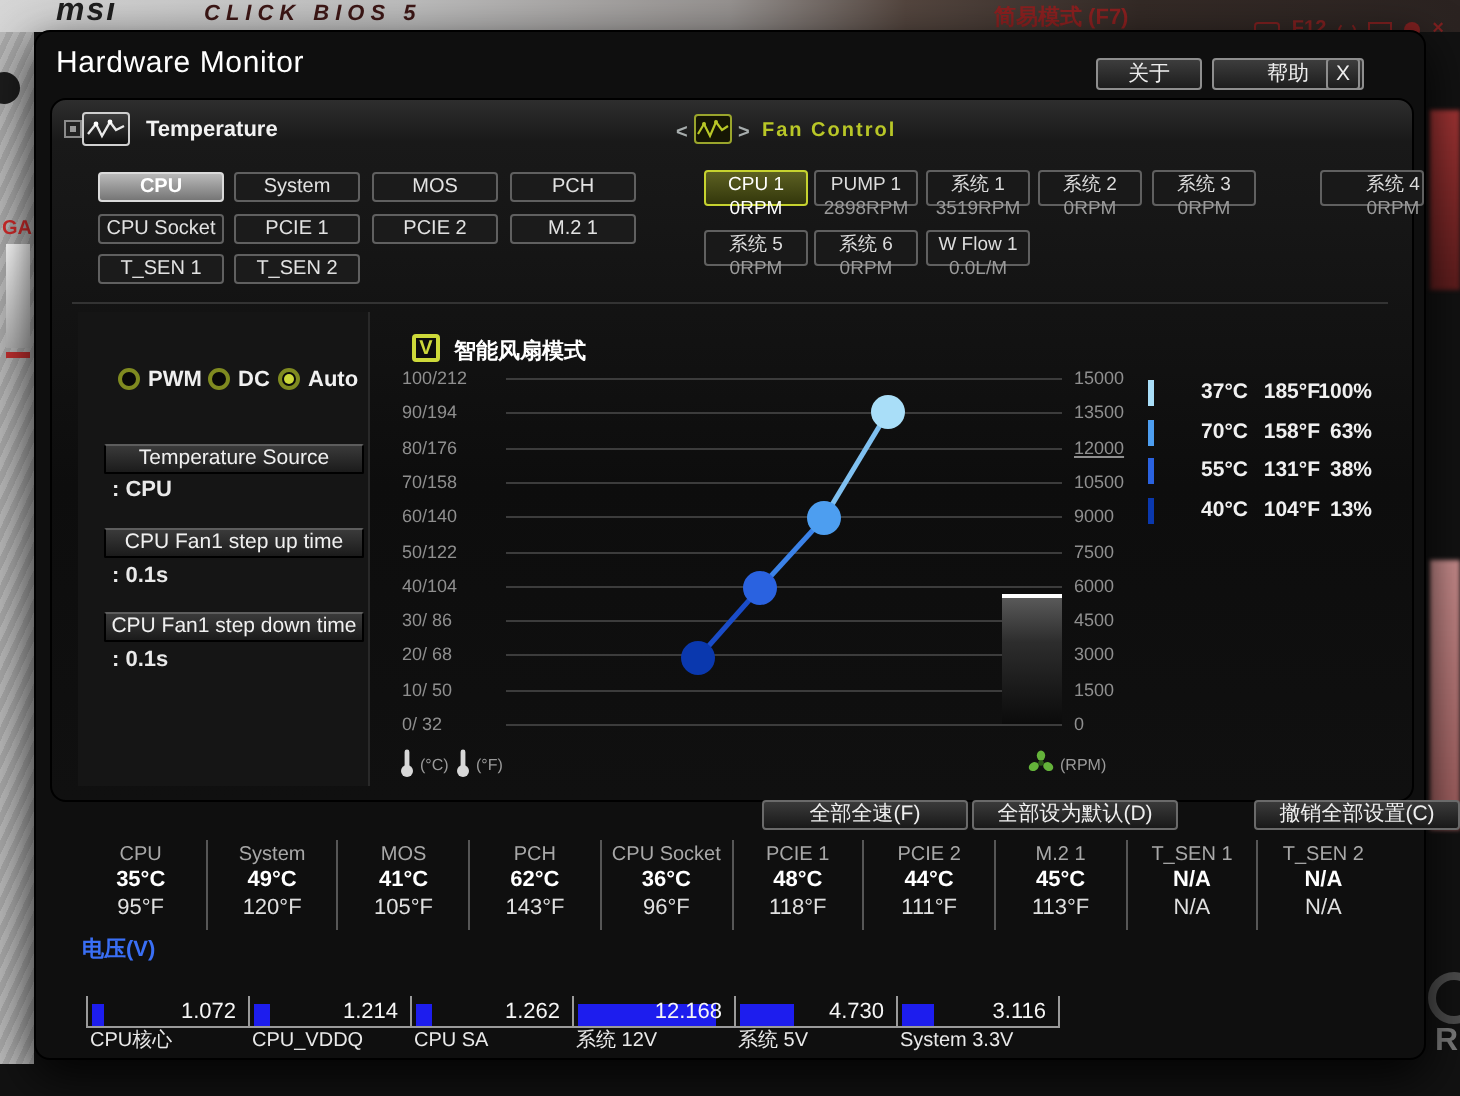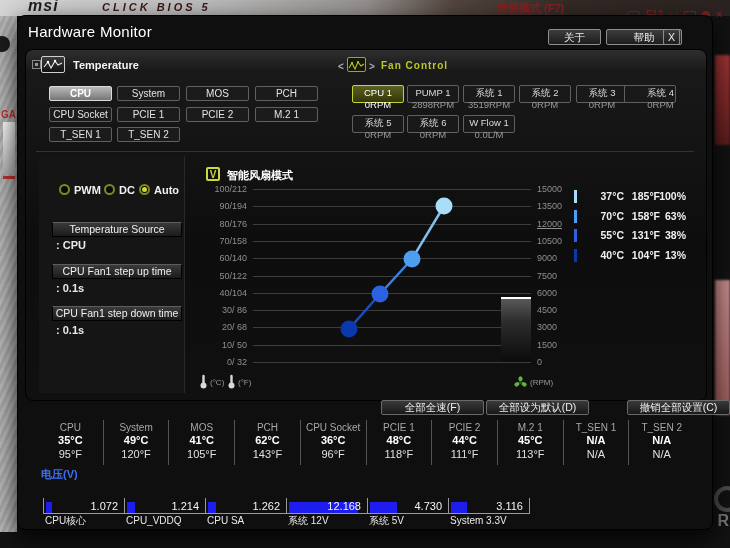--- a/index.html
+++ b/index.html
@@ -73,21 +73,21 @@
 
   
   .cb { position:absolute; left:188px; top:151px; width:14px; height:14px; border:2px solid #cdd93a; border-radius:2px;
     background:#0d0d0d; color:#cdd93a; font-size:10px; font-weight:bold; text-align:center; line-height:11px; cursor:pointer; }
   .cb-label { position:absolute; left:209px; top:152px; color:#fff; font-weight:bold; font-size:11px; }
 
   
   .plot { position:absolute; left:235px; top:173px; width:278px; height:173px; }
   .gridline { position:absolute; left:0; width:278px; height:1px; background:#3c3c3c; }
   .axis-lab { position:absolute; font-size:9px; color:#8f8f8f; white-space:pre; }
-  .axis-lab.l { width:46px; text-align:right; }
+  .axis-lab.l { width:46px; text-align:left; }
   .gauge { position:absolute; border-top:2px solid #fff; background:linear-gradient(#595959 0%,#2d2d2d 35%,#0b0b0b 100%); cursor:pointer; }
   .curve-svg { position:absolute; left:0; top:0; overflow:visible; }
   .unit-lab { position:absolute; font-size:8px; color:#9a9a9a; }
   .therm { position:absolute; width:9px; height:15px; }
   .fan-glyph { position:absolute; width:13px; height:13px; }
 
   
   .leg-row { position:absolute; left:556px; width:112px; height:14px; }
   .leg-tick { position:absolute; left:0; top:0; width:3px; height:13px; }
   .leg-c { position:absolute; right:62px; color:#f0f0f0; font-size:10.5px; font-weight:bold; }
@@ -200,21 +200,21 @@
           <div class="fval">3519RPM</div>
         </div>
         <div class="fanbtn" style="left: 501px; top: 69px;">
           <div class="fname">系统 2</div>
           <div class="fval">0RPM</div>
         </div>
         <div class="fanbtn" style="left: 558px; top: 69px;">
           <div class="fname">系统 3</div>
           <div class="fval">0RPM</div>
         </div>
-        <div class="fanbtn" style="left: 606px; top: 69px; padding-left: 21px;">
+        <div class="fanbtn" style="left: 642px; top: 69px; padding-left: 21px;">
           <div class="fname">系统 4</div>
           <div class="fval">0RPM</div>
         </div>
         <div class="fanbtn" style="left: 334px; top: 99px;">
           <div class="fname">系统 5</div>
           <div class="fval">0RPM</div>
         </div>
         <div class="fanbtn" style="left: 389px; top: 99px;">
           <div class="fname">系统 6</div>
           <div class="fval">0RPM</div>

